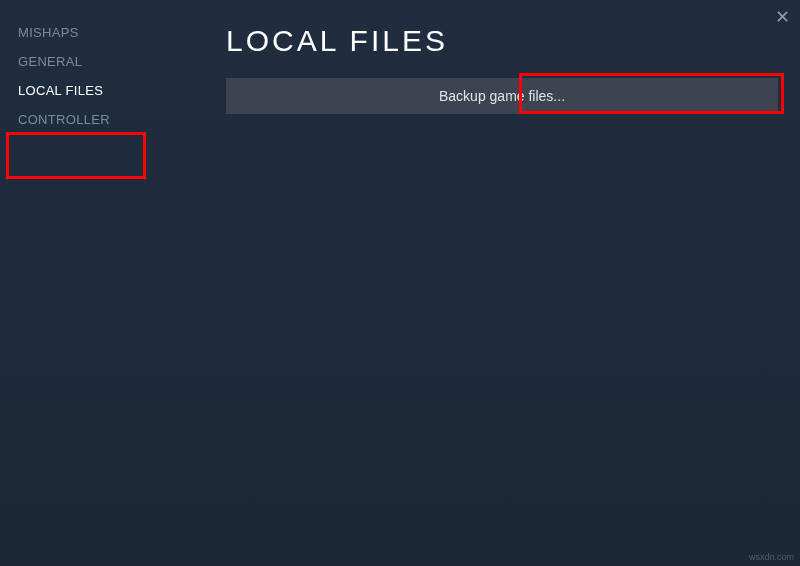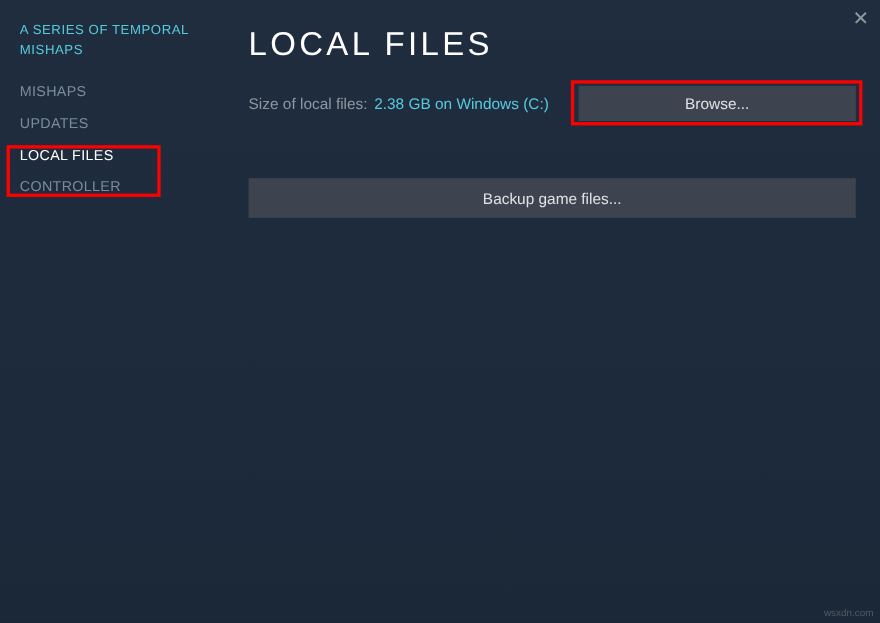--- a/index.html
+++ b/index.html
@@ -129,35 +129,29 @@
       color: #555a60;
       font-size: 9px;
     }
   </style>
 </head>
 <body>
 
 <div class="container">
 
   <div class="sidebar">
-    <div class="game-title">A SERIES OF TEMPORAL MISHAPS</div>
     <div class="nav-item">MISHAPS</div>
-    <div class="nav-item">UPDATES</div>
+    <div class="nav-item">GENERAL</div>
     <div class="nav-item active">LOCAL FILES</div>
     <div class="nav-item">CONTROLLER</div>
   </div>
 
   <div class="main-content">
     <h1 class="page-title">LOCAL FILES</h1>
 
-    <div class="size-row">
-      <span class="size-label">Size of local files:</span>
-      <span class="size-value">2.38 GB on Windows (C:)</span>
-      <button class="browse-button">Browse...</button>
-    </div>
 
     <button class="action-button">Backup game files...</button>
   </div>
 
 </div>
 
 <div class="close-icon">✕</div>
 
 <div class="highlight-box highlight-sidebar"></div>
 <div class="highlight-box highlight-browse"></div>

